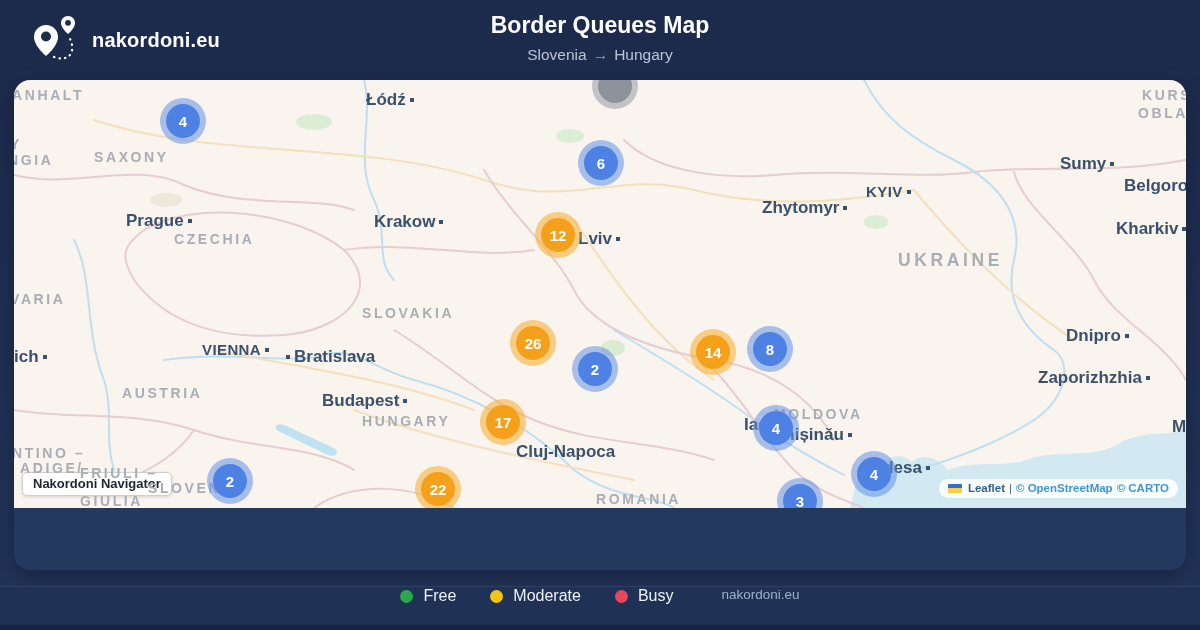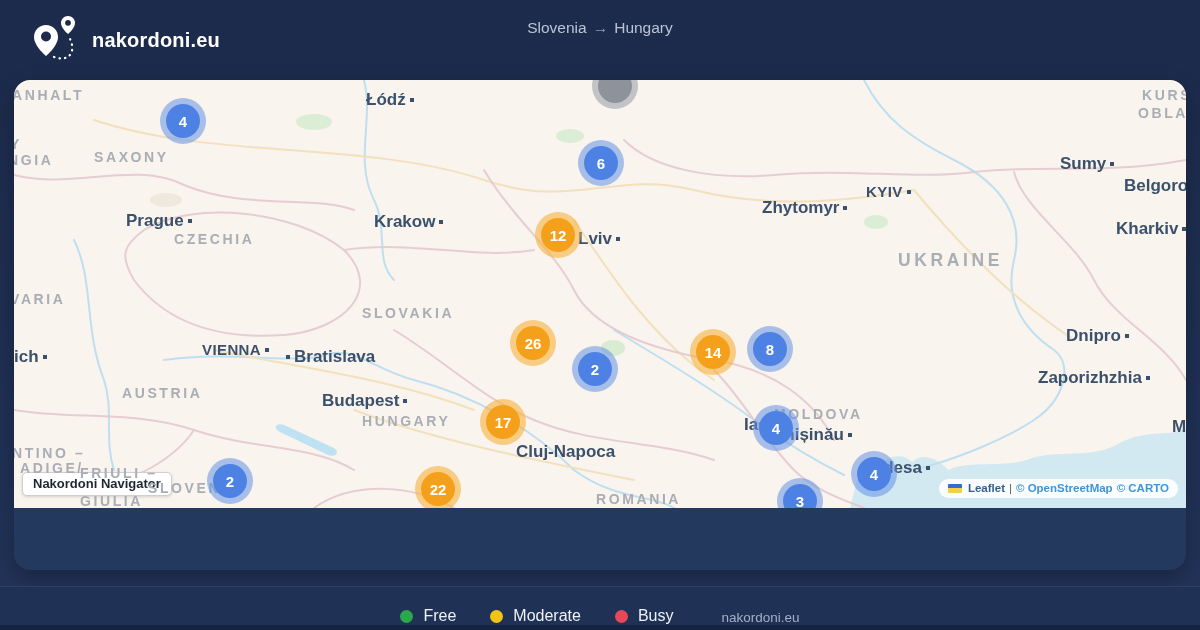--- a/index.html
+++ b/index.html
@@ -36,21 +36,21 @@
   .marker.blue .marker-core{background:#4d82e4;}
   .marker.orange .marker-core{background:#f5a01b;}
   .marker.gray .marker-core{background:#8e939b;}
   .navigator-badge{position:absolute;left:8px;bottom:12px;background:#ffffff;border:1px solid #cfcfcf;border-radius:5px;padding:3px 10px 4px;font-size:13px;font-weight:700;color:#1e2633;box-shadow:0 1px 3px rgba(0,0,0,.15);text-align:right;}
   .attribution{position:absolute;right:8px;bottom:10px;background:rgba(255,255,255,.88);border-radius:10px;padding:3px 9px 4px;font-size:11.5px;display:flex;align-items:center;gap:4px;color:#56606c;}
   .attribution a{text-decoration:none;}
   .attr-leaflet{color:#33608f;font-weight:700;}
   .attr-link{color:#3f95d8;font-weight:600;}
   .ua-flag{display:inline-block;width:14px;height:9px;background:linear-gradient(#2f6fd0 50%,#f7cf46 50%);border-radius:1px;margin-right:2px;}
   
-  .footer{position:absolute;left:0;right:0;bottom:5px;height:38px;background:#1f3154;border-top:1px solid rgba(255,255,255,.07);display:flex;align-items:flex-end;justify-content:center;gap:34px;}
+  .footer{position:absolute;left:0;right:0;bottom:5px;height:38px;background:#1f3154;border-top:1px solid rgba(255,255,255,.07);display:flex;align-items:flex-start;justify-content:center;gap:34px;}
   .legend-item{display:flex;align-items:center;gap:10px;}
   .legend-dot{width:13px;height:13px;border-radius:50%;}
   .legend-label{color:#eef1f6;font-size:16px;}
   .footer-brand{color:#9fb0c8;font-size:13.5px;margin-left:14px;}
   .bottom-strip{position:absolute;left:0;right:0;bottom:0;height:5px;background:#152340;}
 </style>
 </head>
 <body>
 
 <div class="header">
@@ -60,20 +60,21 @@
         <path d="M16 10 C9.4 10 4 15.4 4 22 C4 31 16 41 16 41 C16 41 28 31 28 22 C28 15.4 22.6 10 16 10 Z" fill="#ffffff"></path>
         <circle cx="16" cy="21.5" r="5" fill="#1d2b4d"></circle>
         <path d="M38 1 C34.1 1 31 4.1 31 8 C31 13.2 38 19 38 19 C38 19 45 13.2 45 8 C45 4.1 41.9 1 38 1 Z" fill="#ffffff"></path>
         <circle cx="38" cy="7.8" r="2.9" fill="#1d2b4d"></circle>
         <path d="M24 42 C34 46 44 42 42 30 C41 25 39 22 38 20" fill="none" stroke="#ffffff" stroke-width="2.2" stroke-linecap="round" stroke-dasharray="0.5 5"></path>
       </svg>
     </span>
     <span class="brand-name">nakordoni.eu</span>
   </div>
   <div class="title-block">
+    <div class="page-title">Border Queues Map</div>
     <div class="route-subtitle">
       <span>Slovenia</span><span class="arrow">→</span><span>Hungary</span>
     </div>
   </div>
 </div>
 
 <div class="card">
   <div class="map" id="map">
 
     <svg class="map-decor" width="1172" height="428" viewBox="0 0 1172 428">

